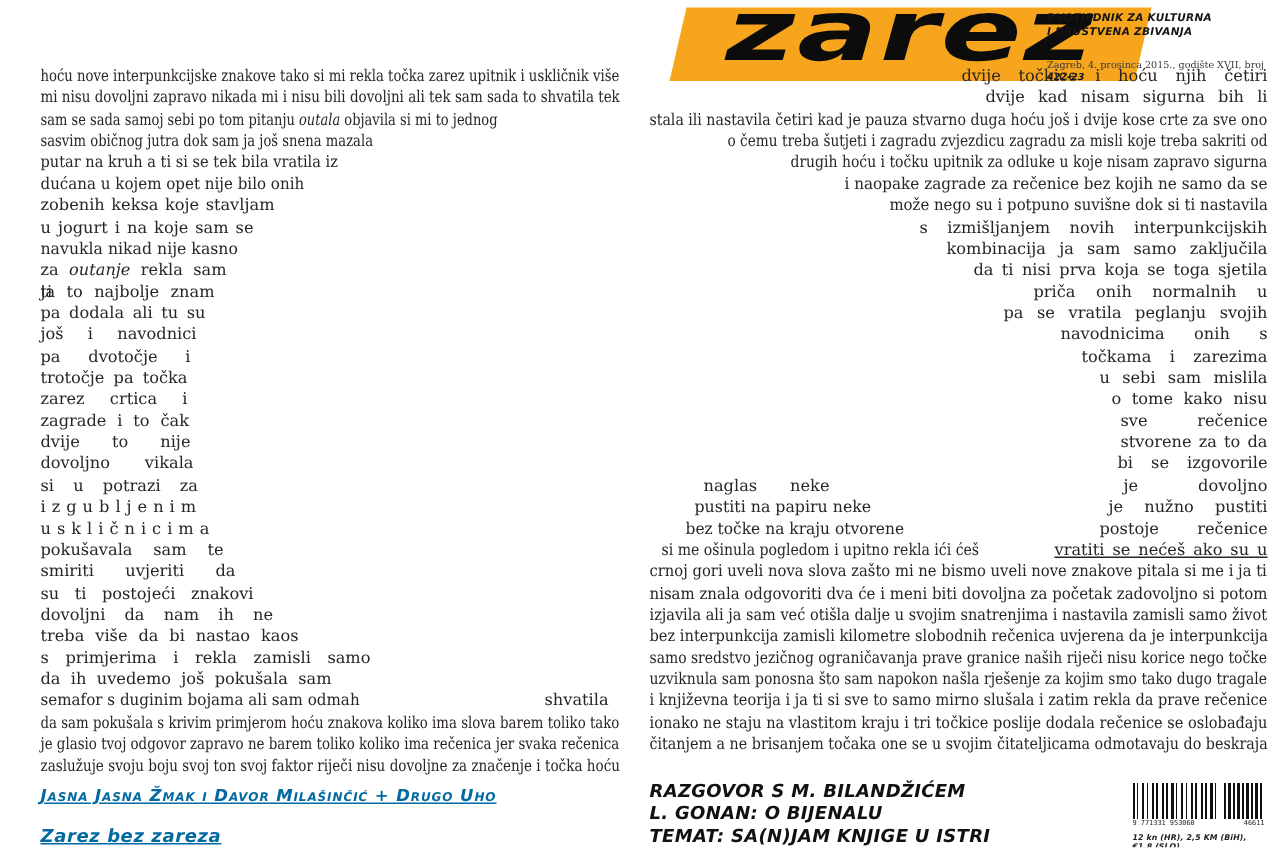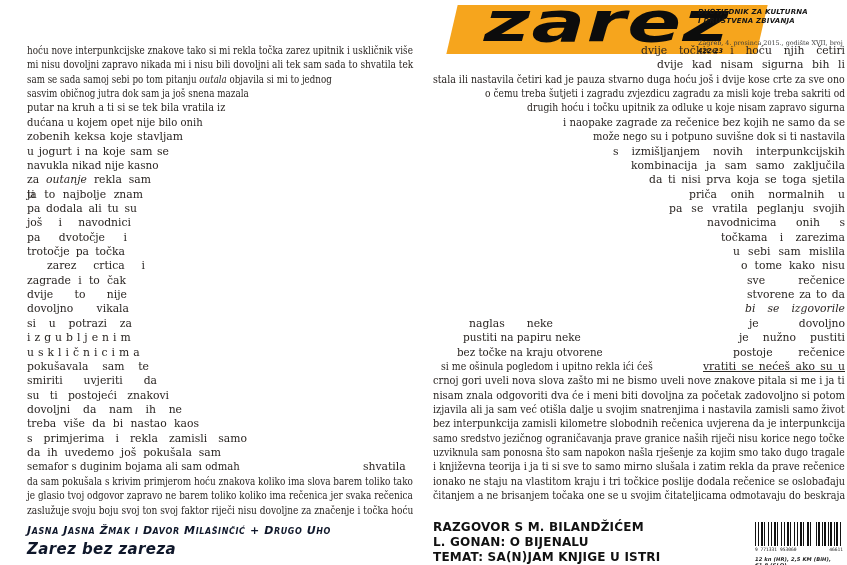--- a/index.html
+++ b/index.html
@@ -31,25 +31,25 @@
   .poemcol { position:absolute; top:44px; font-size:10.8px; line-height:14.36px; }
   #left-col  { left:27px;  width:386px; }
   #right-col { left:433px; width:412px; }
   .pline { height:14.36px; white-space:nowrap; }
   .just { text-align:justify; text-align-last:justify; white-space:normal; }
   .split { display:flex; justify-content:space-between; white-space:normal; }
   .split .part { display:block; }
   .pline i { font-style:italic; }
   
   #footer-left { position:absolute; left:27px; top:524px;
-    font-family:"DejaVu Sans", sans-serif; font-weight:bold; font-style:italic; color:#0f172a; }
+    font-family:"DejaVu Sans", sans-serif; font-weight:bold; font-style:italic; color:#0369a1;text-decoration:underline; }
   #footer-left .authors { font-size:11px; letter-spacing:.6px; font-variant:small-caps; }
-  #footer-left .work-title { margin-top:3px; font-size:15px; letter-spacing:.4px; }
+  #footer-left .work-title { margin-top:13px; font-size:12px; letter-spacing:.4px; }
   #footer-right { position:absolute; left:433px; top:520px;
-    font-family:"DejaVu Sans", sans-serif; font-weight:bold; 
+    font-family:"DejaVu Sans", sans-serif; font-weight:bold; font-style:italic;
     color:#111; font-size:12px; line-height:15.2px; letter-spacing:.2px; }
   
   #barcode { position:absolute; left:755px; top:522px; width:90px; text-align:left; }
   #bars { display:flex; gap:5px; height:24px; }
   .bargroup1 { width:56px; height:24px;
     background:repeating-linear-gradient(90deg,#111 0 1.5px,#fff 1.5px 3px,#111 3px 4px,#fff 4px 6.5px); }
   .bargroup2 { width:26px; height:24px;
     background:repeating-linear-gradient(90deg,#111 0 1.5px,#fff 1.5px 2.5px,#111 2.5px 4.5px,#fff 4.5px 6px); }
   #bar-digits { display:flex; justify-content:space-between; width:88px;
     font-family:"DejaVu Sans Mono", monospace; font-size:4.6px; color:#222; margin-top:1px; }
@@ -80,21 +80,21 @@
       <div class="pline fit just" style="width: 176px; transform-origin: 0px 50%; transform: scaleX(0.9312); text-align-last: left; white-space: nowrap;">dućana u kojem opet nije bilo onih</div>
       <div class="pline fit just" style="width: 156px;">zobenih keksa koje stavljam</div>
       <div class="pline fit just" style="width: 142px;">u jogurt i na koje sam se</div>
       <div class="pline fit just" style="width: 132px; transform-origin: 0px 50%; transform: scaleX(0.9706); text-align-last: left; white-space: nowrap;">navukla nikad nije kasno</div>
       <div class="pline fit just" style="width: 124px;">za <i>outanje</i> rekla sam ti</div>
       <div class="pline fit just" style="width: 116px;">ja to najbolje znam</div>
       <div class="pline fit just" style="width: 110px;">pa dodala ali tu su</div>
       <div class="pline fit just" style="width: 104px;">još i navodnici</div>
       <div class="pline fit just" style="width: 100px;">pa dvotočje i</div>
       <div class="pline fit just" style="width: 98px;">trotočje pa točka</div>
-      <div class="pline fit just" style="width: 98px; margin-left: 20px;">zarez crtica i</div>
+      <div class="pline fit just" style="width: 98px;">zarez crtica i</div>
       <div class="pline fit just" style="width: 99px;">zagrade i to čak</div>
       <div class="pline fit just" style="width: 100px;">dvije to nije</div>
       <div class="pline fit just" style="width: 102px;">dovoljno vikala</div>
       <div class="pline fit just" style="width: 105px;">si u potrazi za</div>
       <div class="pline fit" style="width: 110px; letter-spacing: 4px;">izgubljenim</div>
       <div class="pline fit" style="width: 116px; letter-spacing: 4px;">uskličnicima</div>
       <div class="pline fit just" style="width: 122px;">pokušavala sam te</div>
       <div class="pline fit just" style="width: 130px;">smiriti uvjeriti da</div>
       <div class="pline fit just" style="width: 142px;">su ti postojeći znakovi</div>
       <div class="pline fit just" style="width: 155px;">dovoljni da nam ih ne</div>
@@ -121,21 +121,21 @@
       <div class="pline fit just" style="width: 214px; margin-left: auto;">kombinacija ja sam samo zaključila</div>
       <div class="pline fit just" style="width: 196px; margin-left: auto;">da ti nisi prva koja se toga sjetila</div>
       <div class="pline fit just" style="width: 156px; margin-left: auto;">priča onih normalnih u</div>
       <div class="pline fit just" style="width: 176px; margin-left: auto;">pa se vratila peglanju svojih</div>
       <div class="pline fit just" style="width: 138px; margin-left: auto;">navodnicima onih s</div>
       <div class="pline fit just" style="width: 124px; margin-left: auto;">točkama i zarezima</div>
       <div class="pline fit just" style="width: 112px; margin-left: auto;">u sebi sam mislila</div>
       <div class="pline fit just" style="width: 104px; margin-left: auto;">o tome kako nisu</div>
       <div class="pline fit just" style="width: 98px; margin-left: auto;">sve rečenice</div>
       <div class="pline fit just" style="width: 98px; margin-left: auto;">stvorene za to da</div>
-      <div class="pline fit just" style="width: 100px; margin-left: auto; font-style: italic;">bi se izgovorile</div>
+      <div class="pline fit just" style="width: 100px; margin-left: auto;">bi se izgovorile</div>
       <div class="pline split" style="padding-left: 36px;">
         <span class="part fit just" style="width: 84px;">naglas neke</span>
         <span class="part fit just" style="width: 96px;">je dovoljno</span>
       </div>
       <div class="pline split" style="padding-left: 30px;">
         <span class="part fit just" style="width: 118px; transform-origin: 0px 50%; transform: scaleX(0.9752); text-align-last: left; white-space: nowrap;">pustiti na papiru neke</span>
         <span class="part fit just" style="width: 106px;">je nužno pustiti</span>
       </div>
       <div class="pline split" style="padding-left: 24px;">
         <span class="part fit just" style="width: 146px; transform-origin: 0px 50%; transform: scaleX(0.9542); text-align-last: left; white-space: nowrap;">bez točke na kraju otvorene</span>

